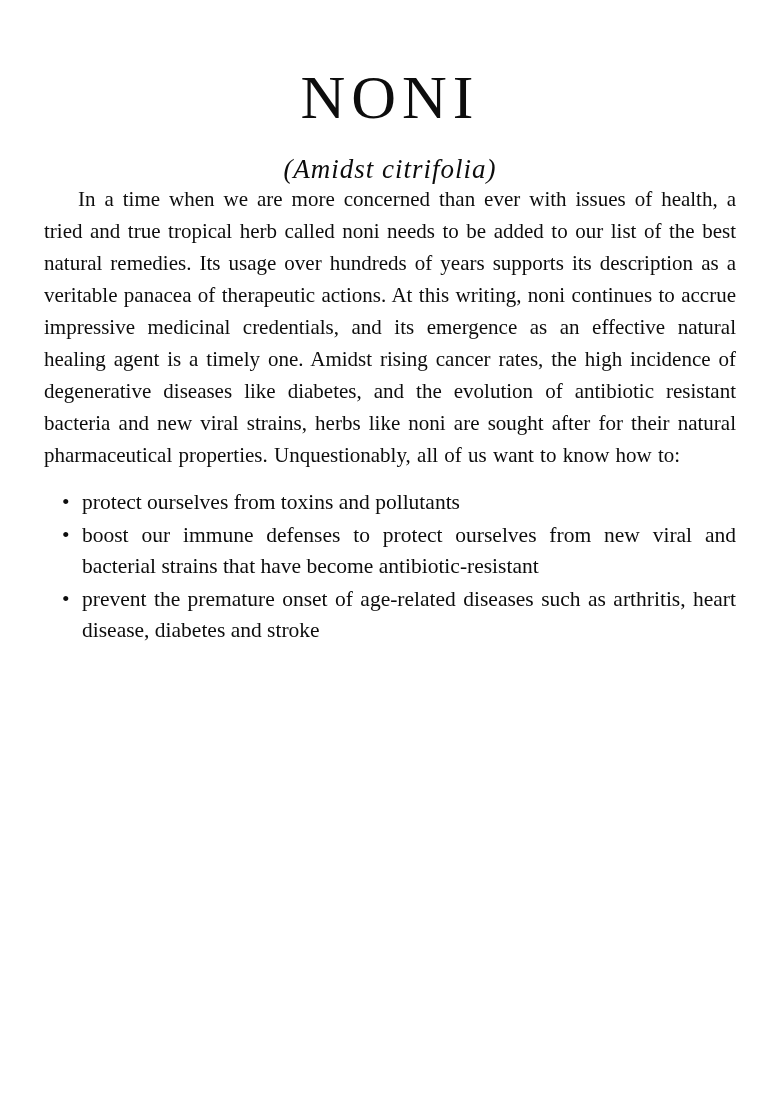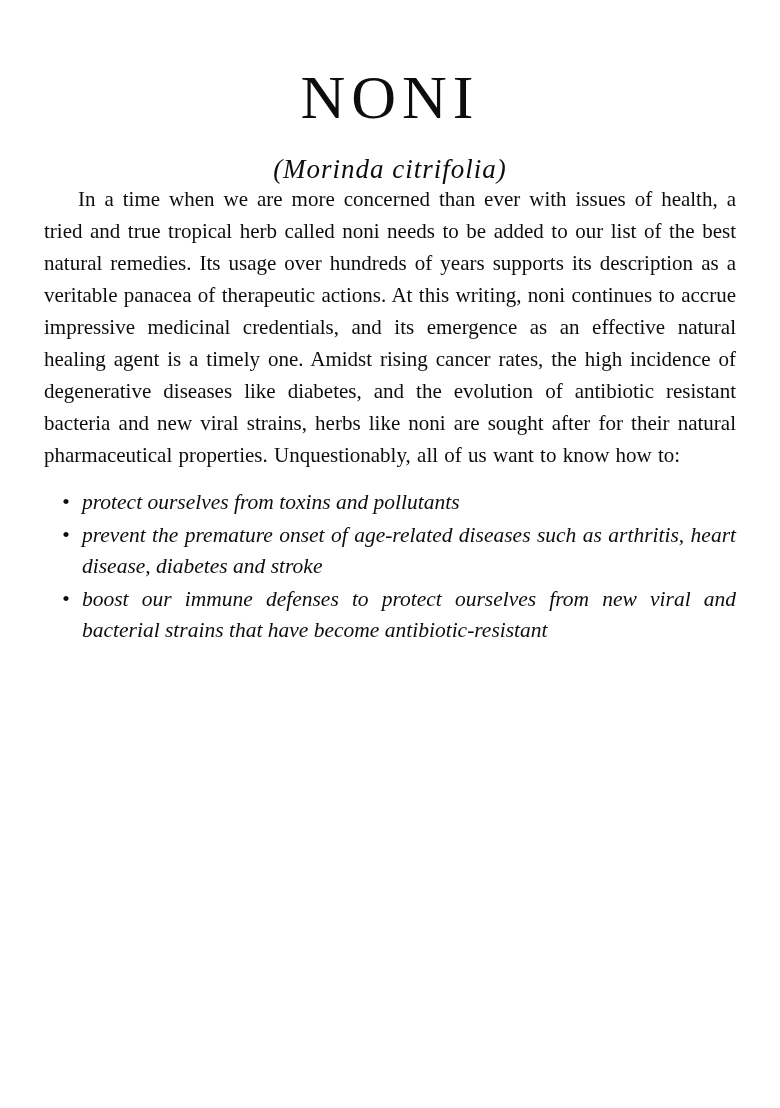--- a/index.html
+++ b/index.html
@@ -55,41 +55,40 @@
     margin: 16px 0 0 0;
     padding: 0 0 0 18px;
     font-size: 21.5px;
     line-height: 31px;
   }
   .bullet-list li {
     position: relative;
     padding-left: 20px;
     margin: 0 0 2px 0;
     text-align: justify;
-    font-style: italic;
   }
   .bullet-list li::before {
     content: "\2022";
     position: absolute;
     left: 0;
     top: 0;
     font-size: 21.5px;
   }
 </style>
 </head>
 <body>
 
 <div class="page">
 
   <h1 class="book-title">NONI</h1>
 
-  <div class="book-subtitle">(Morinda citrifolia)</div>
+  <div class="book-subtitle">(Amidst citrifolia)</div>
 
 
   <p class="intro-paragraph">In a time when we are more concerned than ever with issues of health, a tried and true tropical herb called noni needs to be added to our list of the best natural remedies. Its usage over hundreds of years supports its description as a veritable panacea of therapeutic actions. At this writing, noni continues to accrue impressive medicinal credentials, and its emergence as an effective natural healing agent is a timely one. Amidst rising cancer rates, the high incidence of degenerative diseases like diabetes, and the evolution of antibiotic resistant bacteria and new viral strains, herbs like noni are sought after for their natural pharmaceutical properties. Unquestionably, all of us want to know how to:</p>
 
   <ul class="bullet-list">
     <li>protect ourselves from toxins and pollutants</li>
+    <li>boost our immune defenses to protect ourselves from new viral and bacterial strains that have become antibiotic-resistant</li>
     <li>prevent the premature onset of age-related diseases such as arthritis, heart disease, diabetes and stroke</li>
-    <li>boost our immune defenses to protect ourselves from new viral and bacterial strains that have become antibiotic-resistant</li>
   </ul>
 
 </div>
 
 </body></html>

